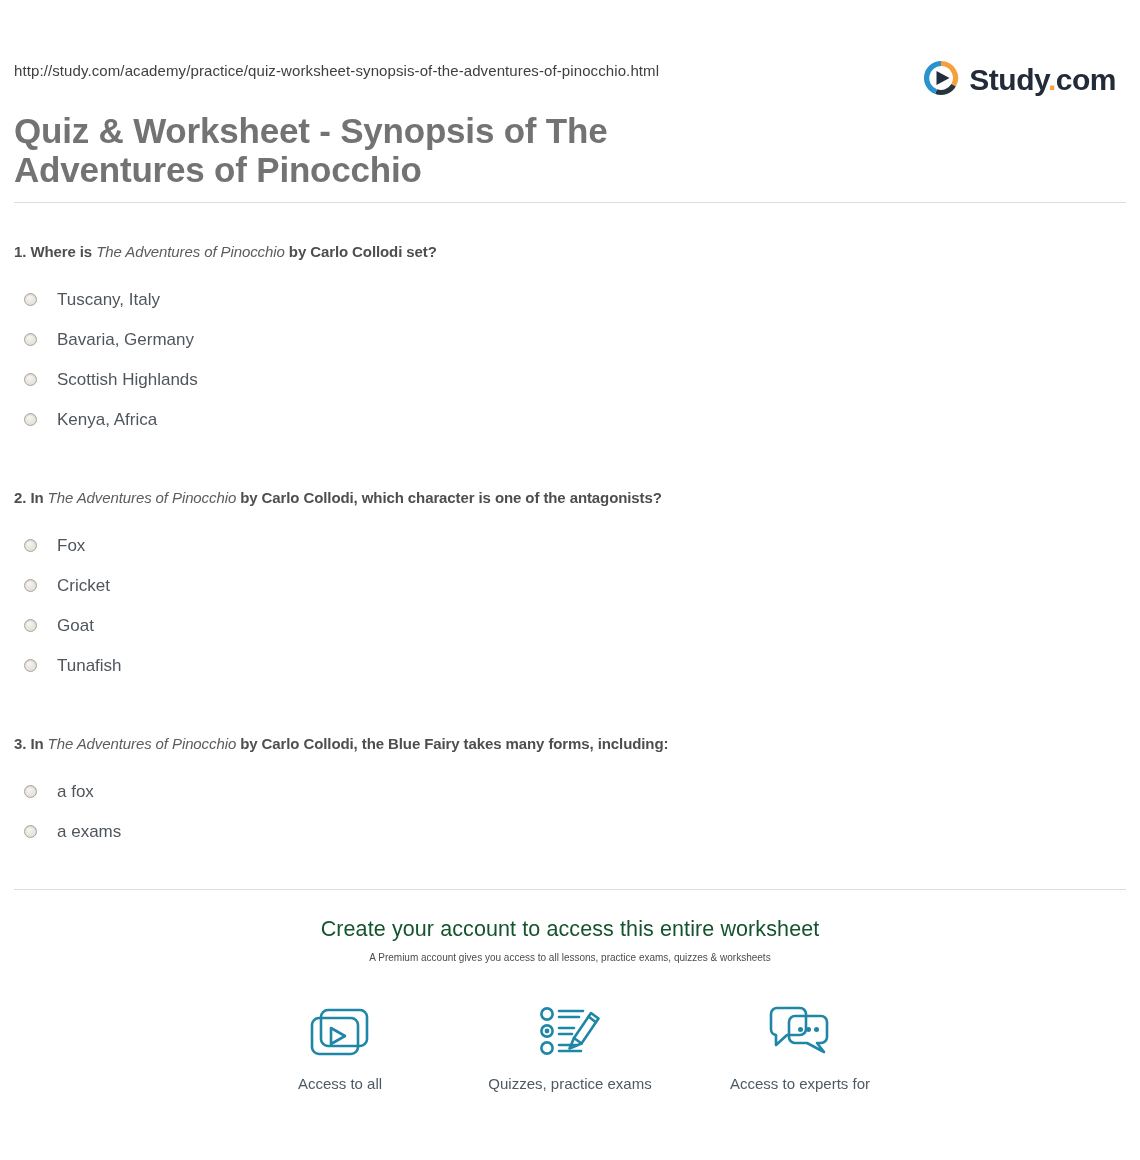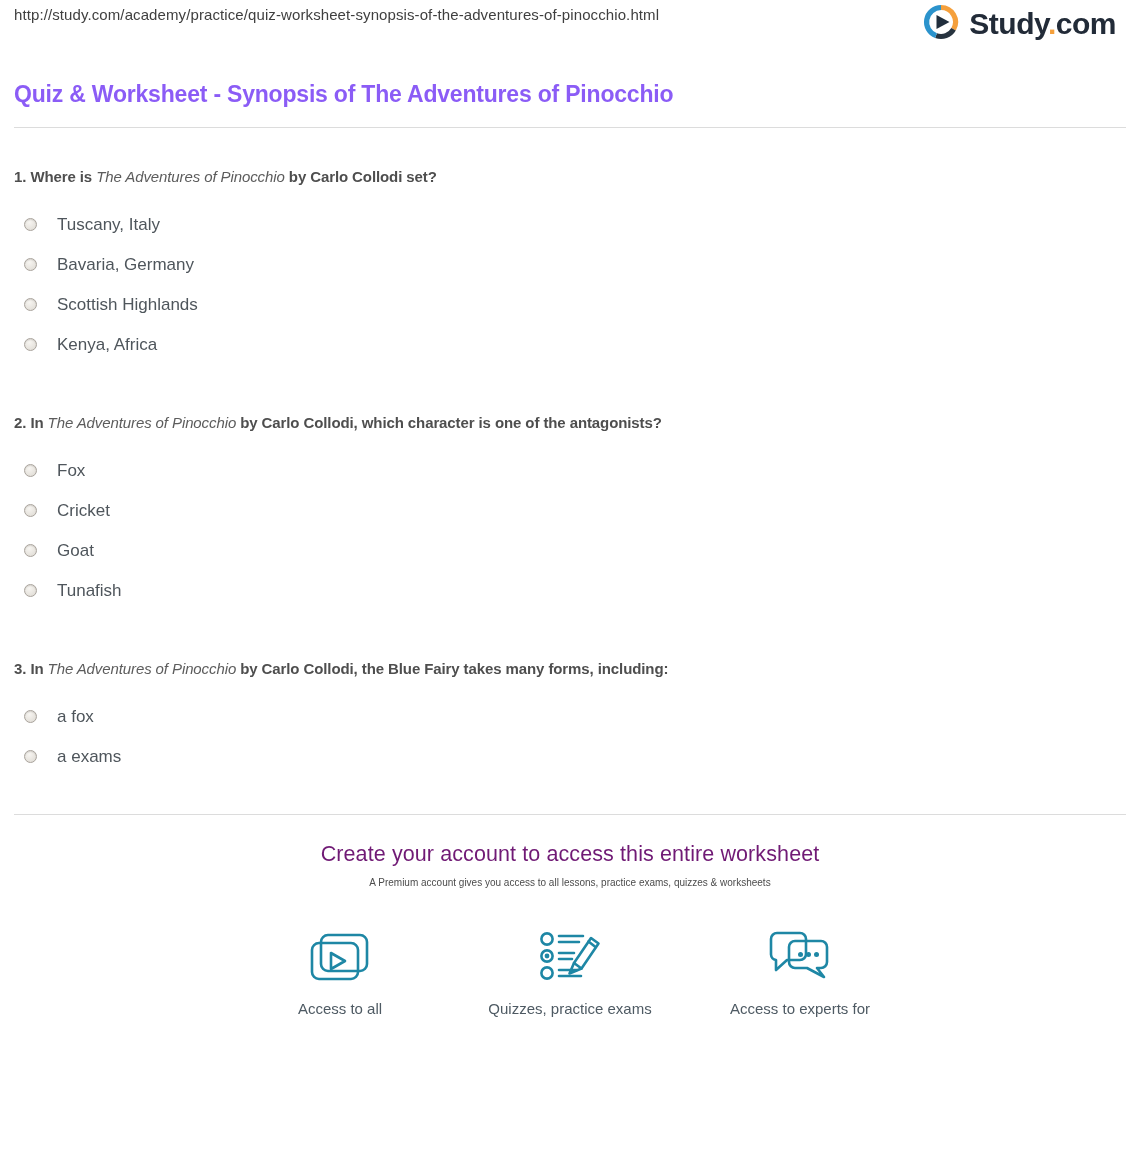--- a/index.html
+++ b/index.html
@@ -2,48 +2,48 @@
 <html><head>
 <meta charset="utf-8">
 <style>
   * { margin: 0; padding: 0; box-sizing: border-box; }
   html, body { width: 1140px; height: 1160px; background: #ffffff; overflow: hidden; }
   body { font-family: "Liberation Sans", "DejaVu Sans", sans-serif; }
 
   .page { padding: 0 14px; }
 
   
-  .header { display: flex; justify-content: space-between; align-items: flex-start; padding-top: 4px; height: 50px; }
+  .header { display: flex; justify-content: space-between; align-items: flex-start; padding-top: 24px; height: 50px; margin-top: 36px; }
   .url { font-size: 15px; color: #3f3f3f; padding-top: 2px; letter-spacing: 0.1px; }
   .logo { display: flex; align-items: center; gap: 10px; cursor: pointer; padding-right: 10px; }
   .logo-text { font-size: 30px; font-weight: 700; color: #222b38; letter-spacing: -0.5px; }
   .logo-text .dot { color: #f5a03c; }
 
   
-  h1.page-title { margin-top: 25px; font-size: 23px; line-height: 39px; font-weight: 700; color: #8b5cf6; max-width: 790px; letter-spacing: -0.2px; }
+  h1.page-title { margin-top: 25px; font-size: 35px; line-height: 39px; font-weight: 700; color: #737373; max-width: 790px; letter-spacing: -0.2px; }
 
   .divider { border: none; border-top: 1px solid #dcdcdc; margin-top: 13px; }
 
   
   .question { padding-top: 40px; }
   .q-heading { font-size: 15px; color: #4e4e4e; font-weight: 700; letter-spacing: -0.1px; }
   .q-heading .q-italic { font-style: italic; font-weight: 400; color: #5c5c5c; }
   .options { margin-top: 29px; padding-left: 10px; text-align: center; }
   .option { display: flex; align-items: center; height: 21px; margin-bottom: 19px; cursor: pointer; }
   .radio { flex: 0 0 13px; width: 13px; height: 13px; border-radius: 50%;
            border: 1px solid #a9a39c;
            background: radial-gradient(circle at 40% 32%, #f7f5f1, #ddd9d2);
            box-shadow: inset 0 1px 1px rgba(0,0,0,0.10); }
   .option-label { margin-left: 20px; font-size: 17px; color: #4f565c; }
 
   .divider2 { border: none; border-top: 1px solid #dcdcdc; margin-top: 47px; }
 
   
   .cta { text-align: center; padding-top: 27px; }
-  .cta-heading { font-size: 21.5px; font-weight: 400; color: #701a75; cursor: pointer; letter-spacing: 0.1px; }
+  .cta-heading { font-size: 21.5px; font-weight: 400; color: #14532d; cursor: pointer; letter-spacing: 0.1px; }
   .cta-sub { margin-top: 10px; font-size: 10px; color: #4c4c4c; }
   .features { margin-top: 40px; display: flex; justify-content: center; align-items: flex-end; gap: 14px; }
   .feature { width: 216px; text-align: center; }
   .feature svg { display: block; margin: 0 auto; }
   .feature-label { margin-top: 13px; font-size: 15px; line-height: 20px; color: #4e5a63; }
 
   .icon-stroke { stroke: #1e87a5; fill: none; stroke-width: 2.6; stroke-linejoin: round; stroke-linecap: round; }
   .icon-fill { fill: #1e87a5; }
 </style>
 </head>

